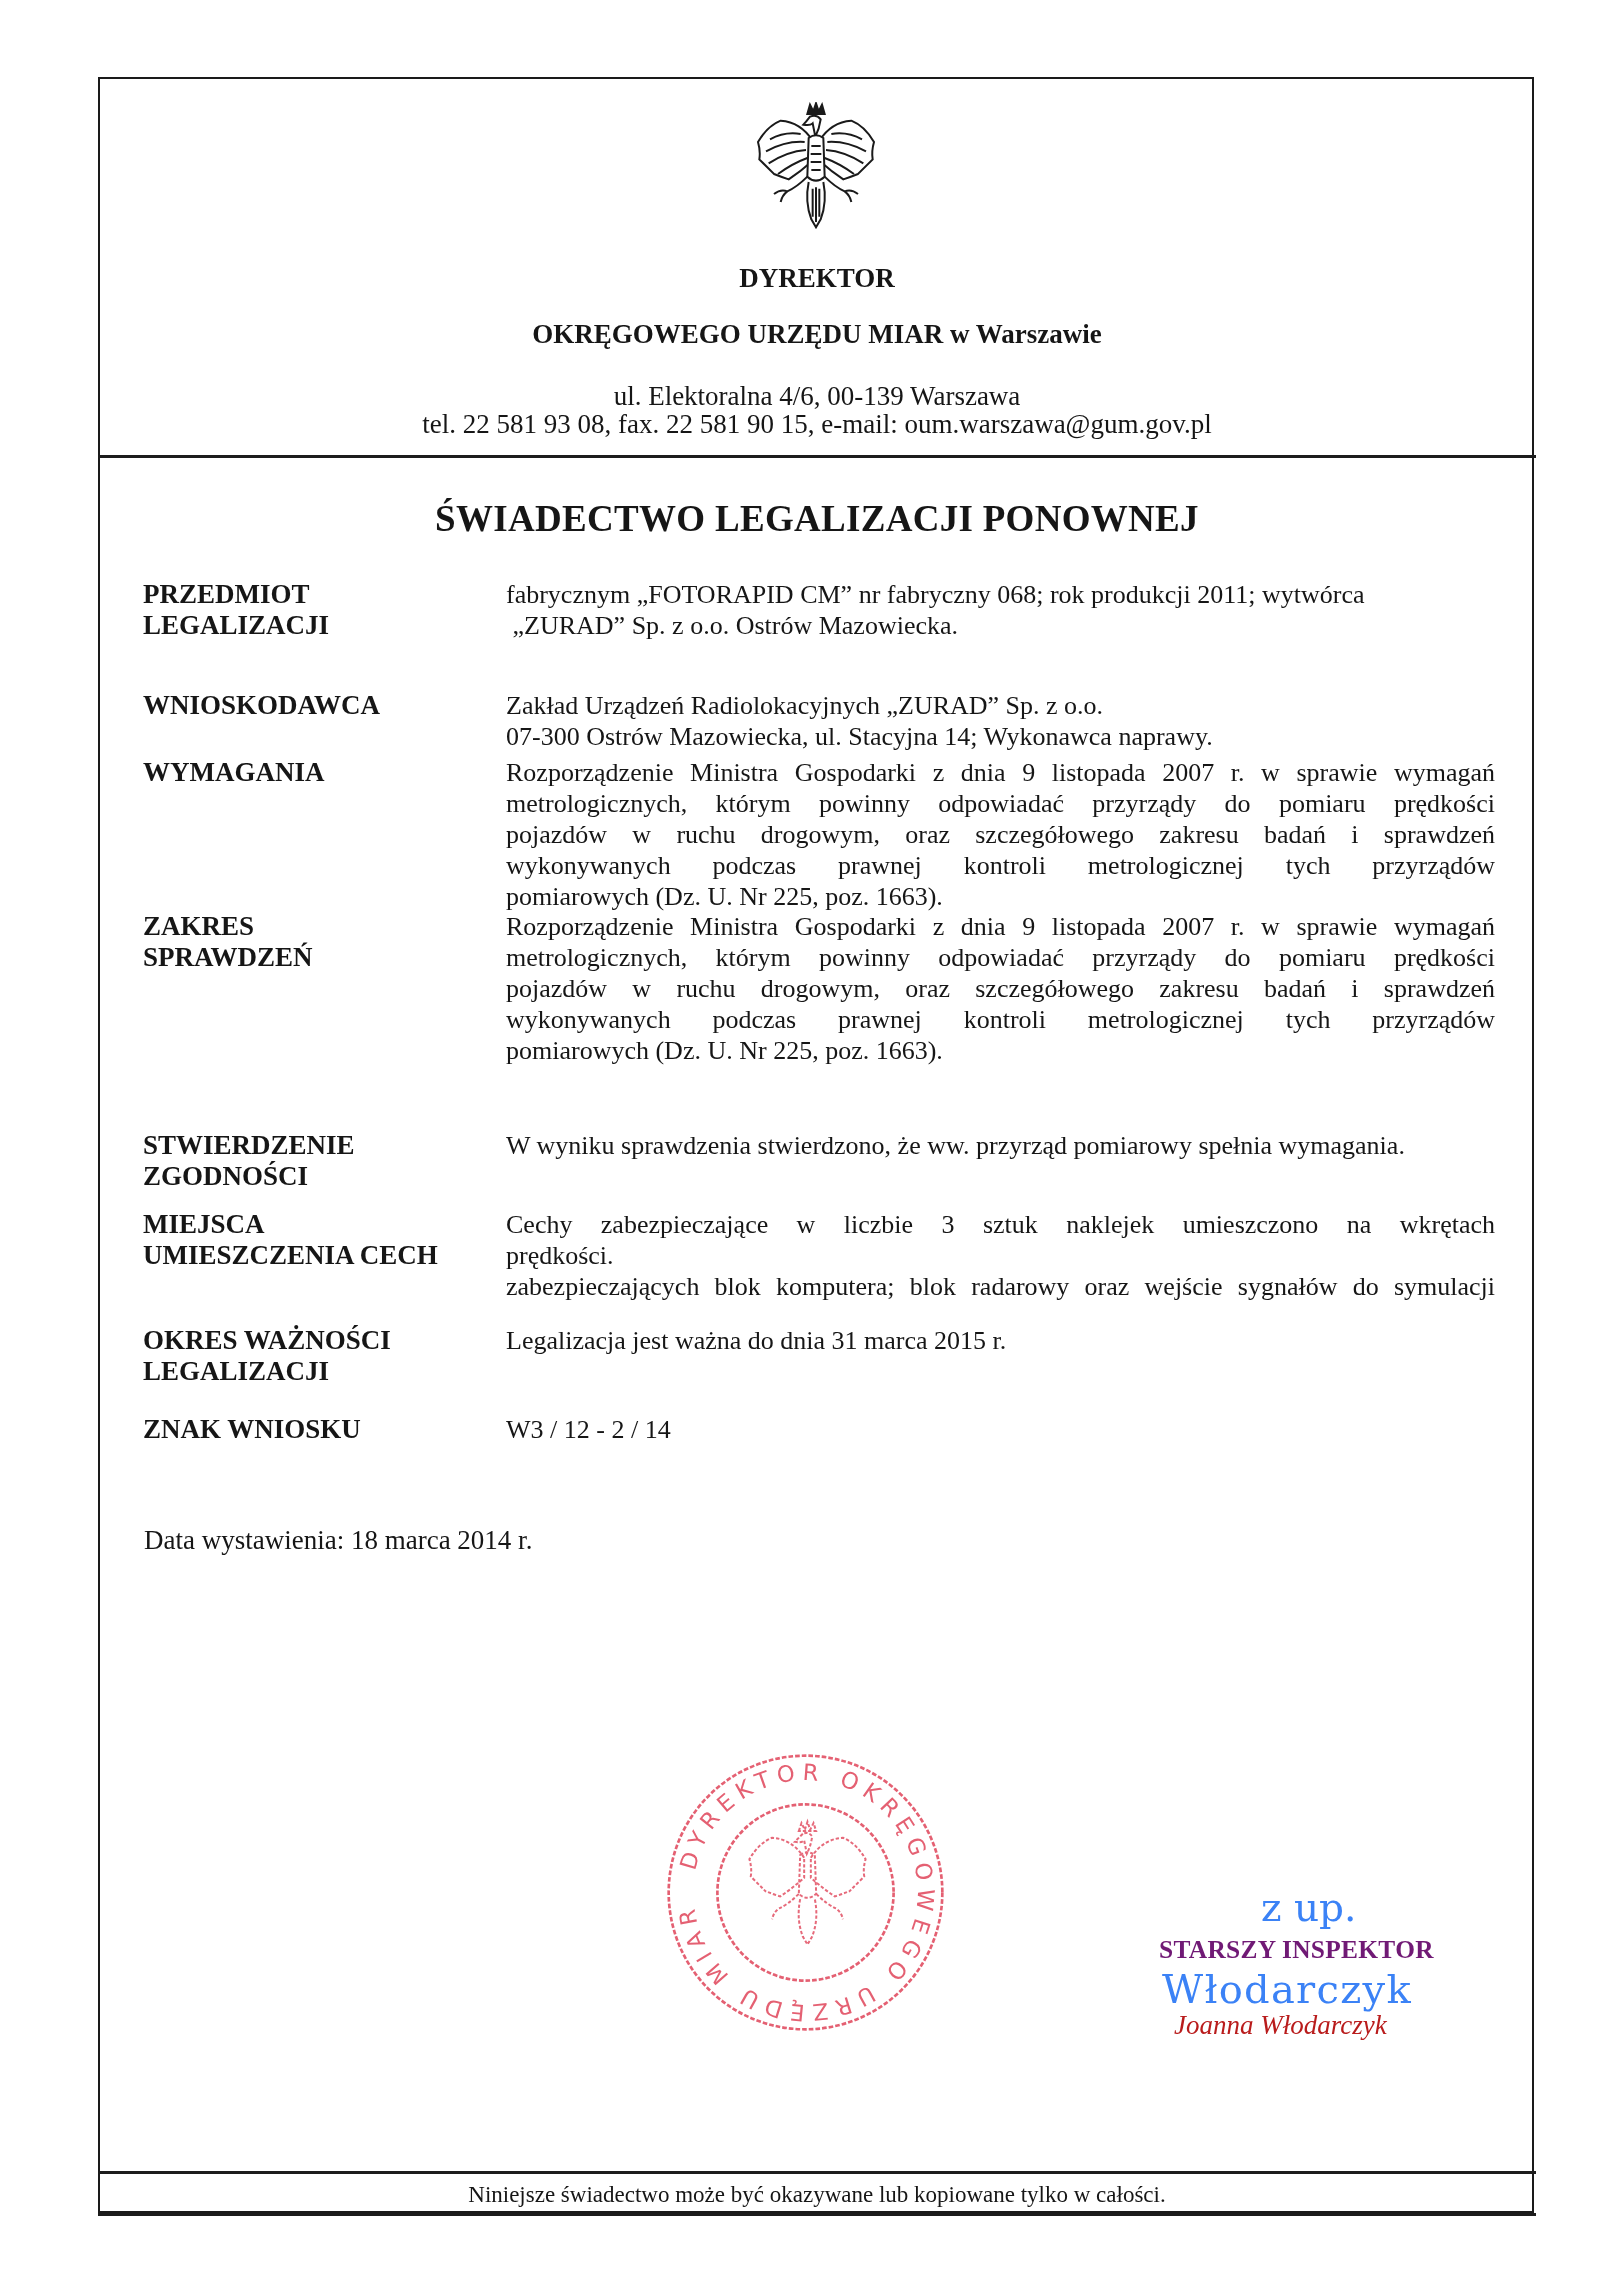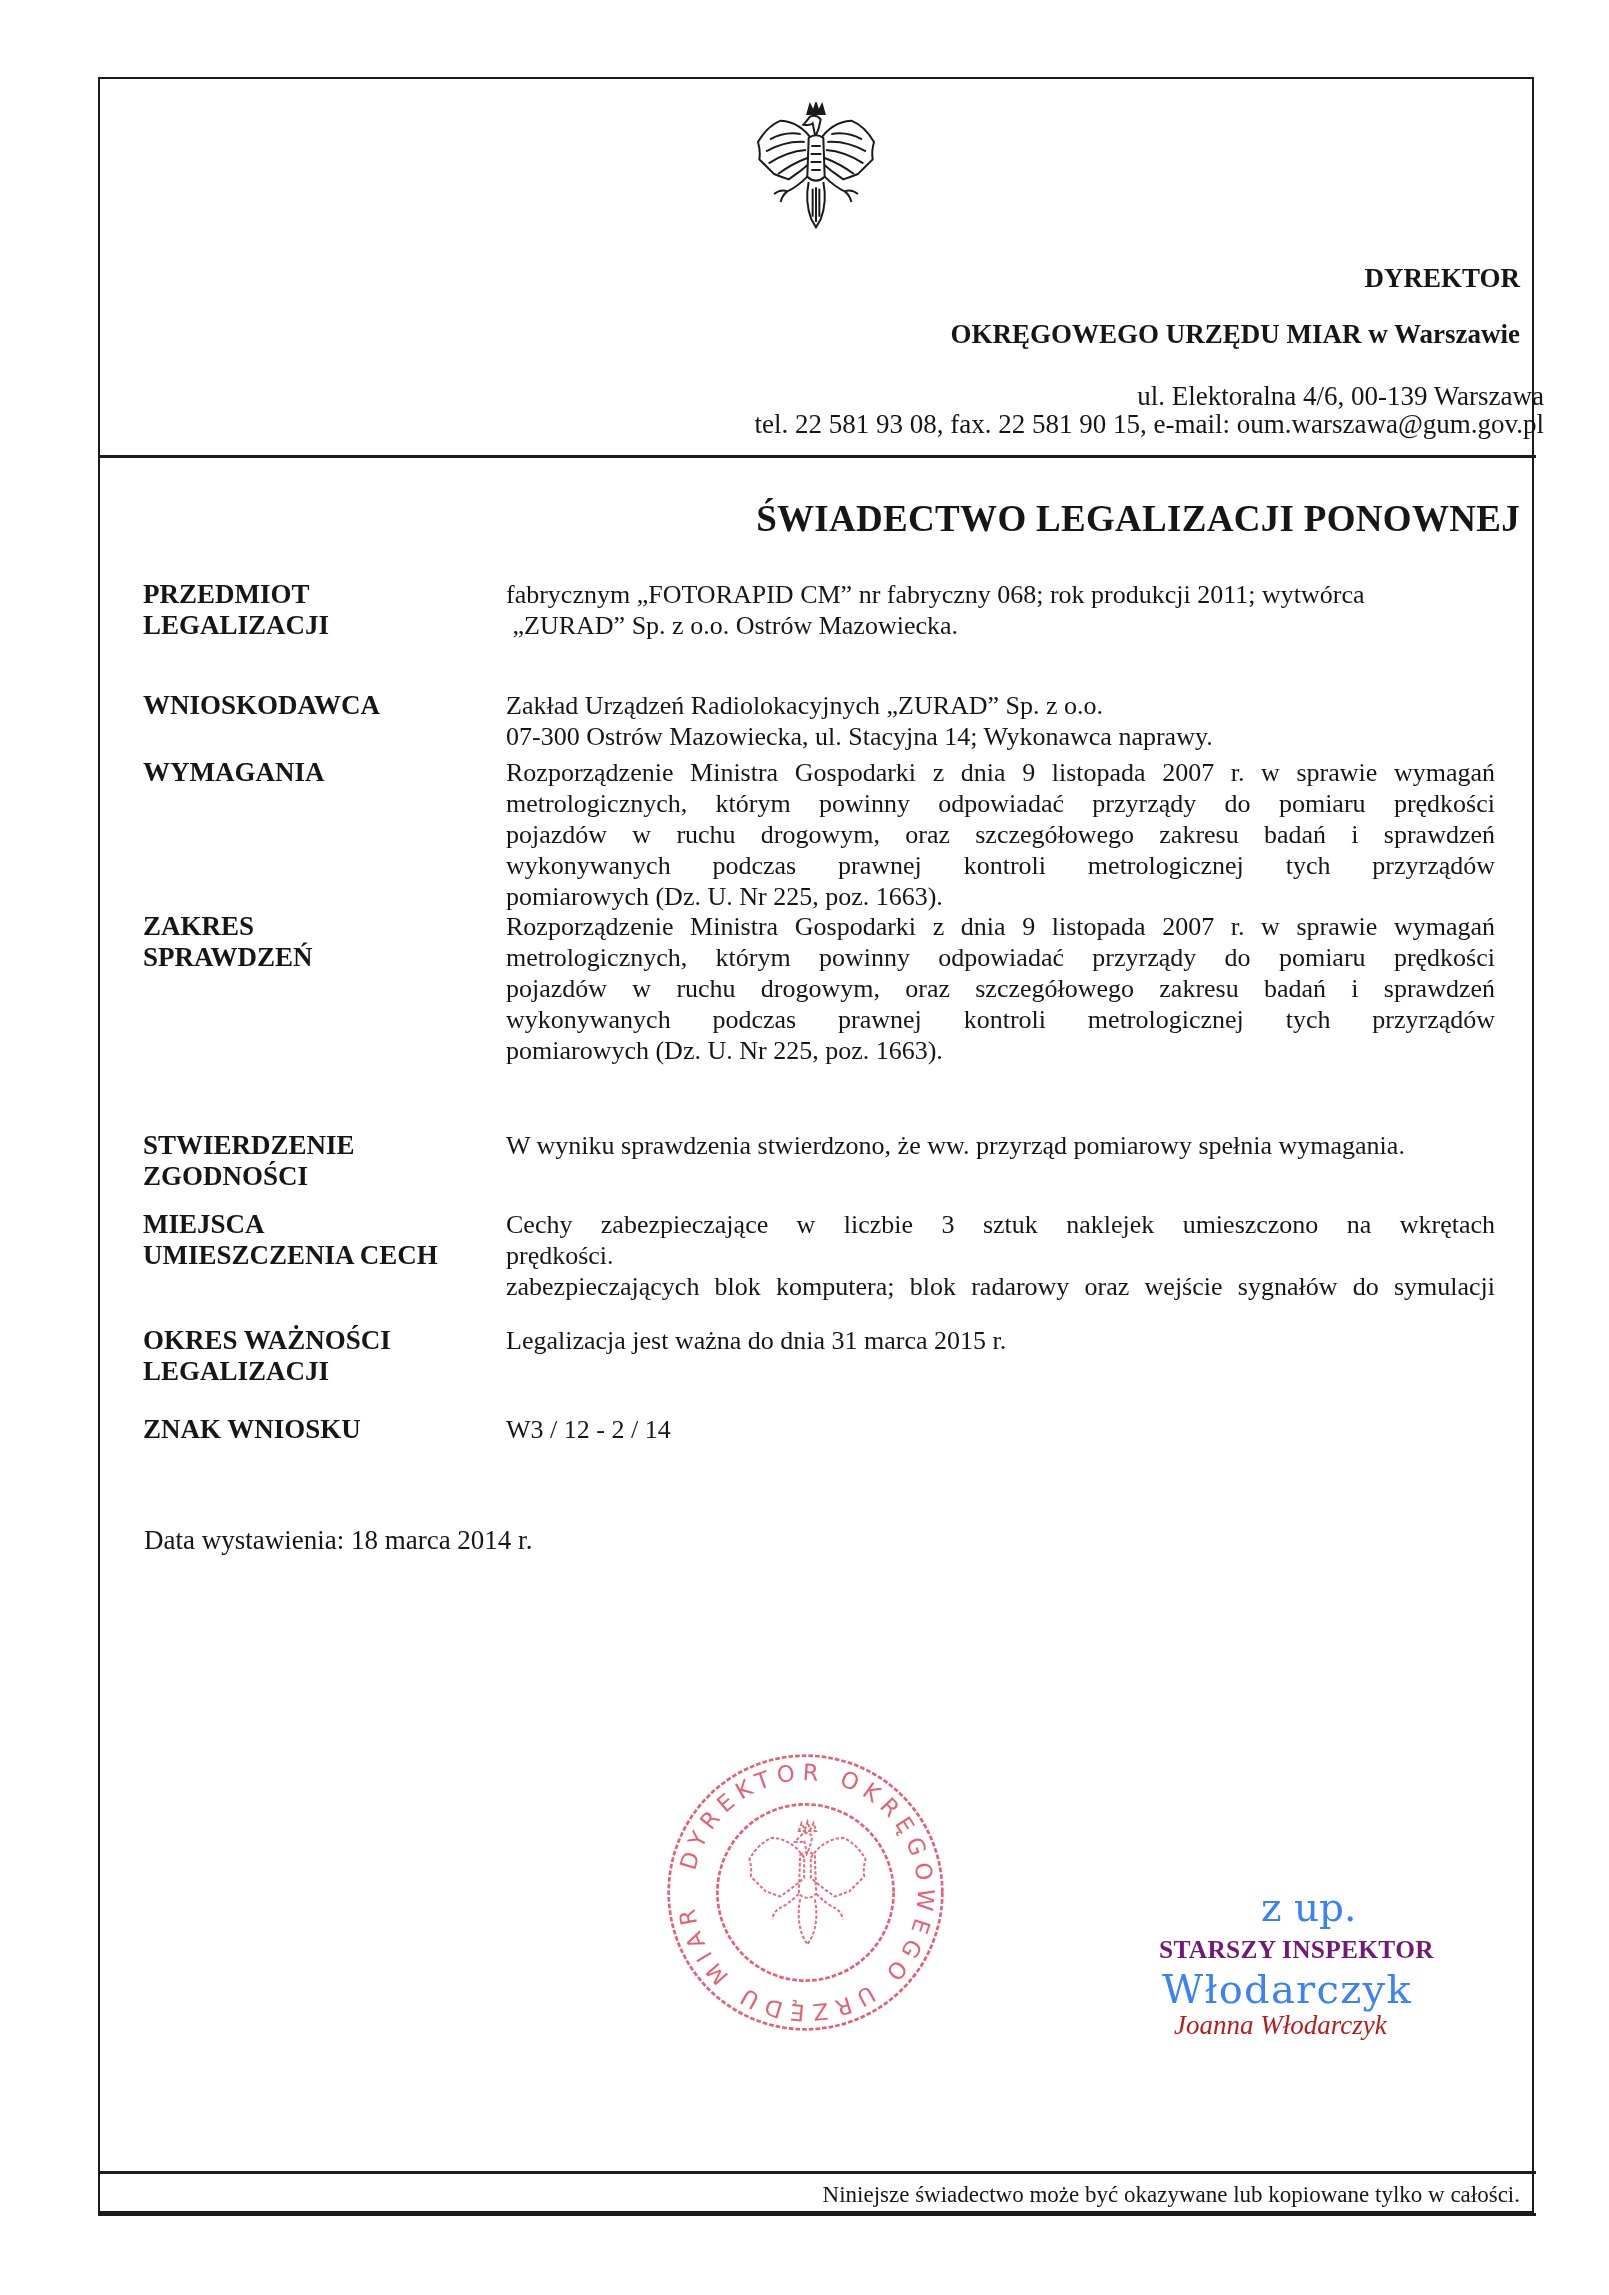--- a/index.html
+++ b/index.html
@@ -6,22 +6,22 @@
   body {
     width: 1609px; height: 2295px; position: relative; overflow: hidden;
     font-family: "Liberation Serif", "DejaVu Serif", serif; color: #161616;
   }
   .abs { position: absolute; }
   .frame {
     position: absolute; left: 98px; top: 77px; width: 1436px; height: 2136px;
     border: 2px solid #1a1a1a; box-sizing: border-box;
   }
   .hline { position: absolute; left: 98px; width: 1438px; height: 2.7px; background: #1c1c1c; }
-  .center { position: absolute; left: 82px; width: 1438px; text-align: right; white-space: nowrap; }
-  .hdr { font-size: 27px; line-height: 32px; padding-left: 24px; }
+  .center { position: absolute; left: 98px; width: 1438px; text-align: center; white-space: nowrap; }
+  .hdr { font-size: 27px; line-height: 32px; }
   .hdr-b { font-size: 27px; line-height: 32px; font-weight: bold; }
   .title { font-size: 37px; line-height: 43px; font-weight: bold; letter-spacing: 0.3px; }
   .label {
     position: absolute; left: 143px; width: 347px; font-weight: bold;
     font-size: 27px; line-height: 31px; white-space: pre-line;
   }
   .value {
     position: absolute; left: 506px; width: 989px;
     font-size: 26px; line-height: 31px; text-align: justify;
   }

